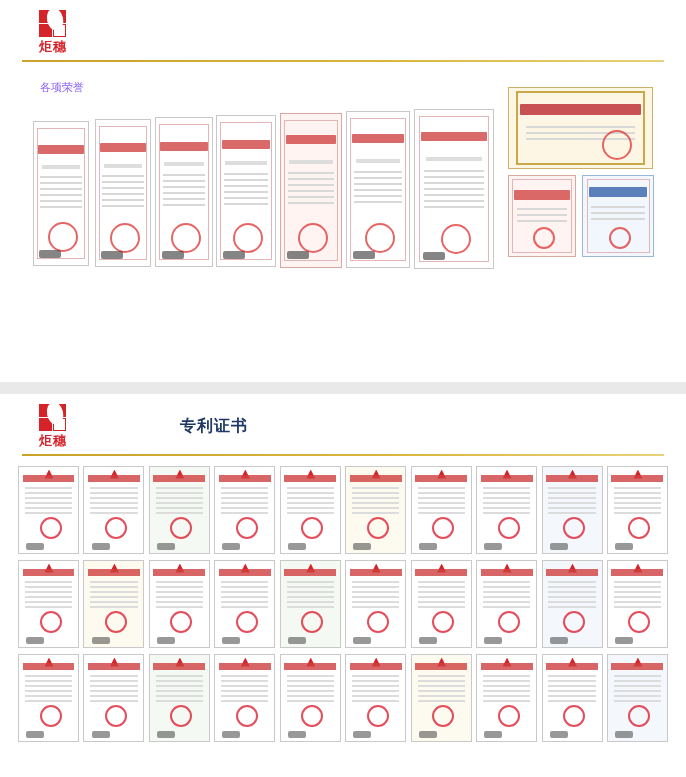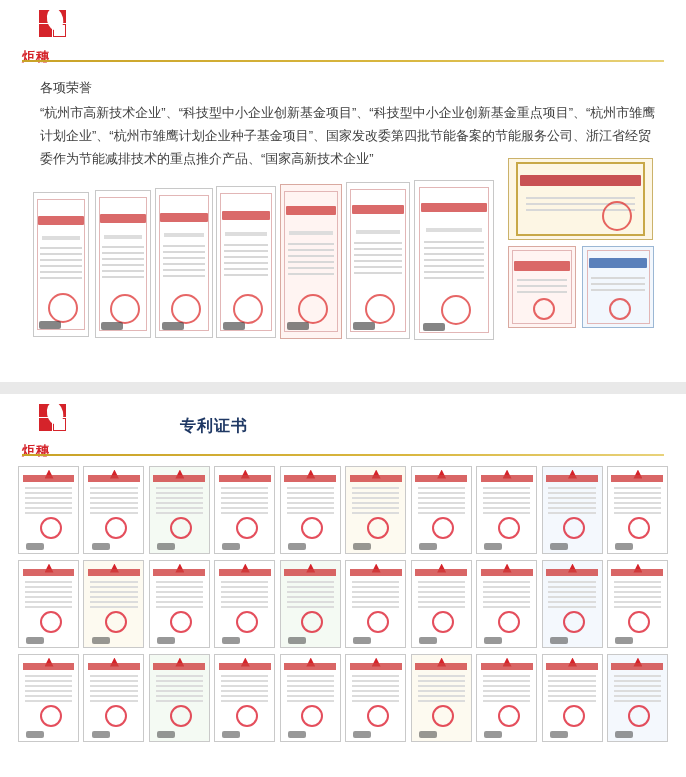--- a/index.html
+++ b/index.html
@@ -53,26 +53,26 @@
     position: absolute;
     left: 18px;
     top: -2px;
     width: 16px;
     height: 22px;
     background: #ffffff;
     border-radius: 50% 50% 45% 45%;
     transform: rotate(-12deg);
   }
   .logo-text {
-    text-align: left;
+    text-align: center;
     font-size: 13px;
     font-weight: bold;
     color: #d5232a;
     letter-spacing: 1px;
-    margin-top: 10px;
+    margin-top: 0;
     line-height: 14px;
   }
   .hdr-title {
     position: absolute;
     left: 180px;
     top: 22px;
     font-size: 16px;
     font-weight: bold;
     color: #1f3864;
     letter-spacing: 1px;
@@ -82,22 +82,22 @@
     left: 22px;
     right: 22px;
     top: 60px;
     height: 2px;
     background: linear-gradient(to right, #c9a227 0%, #d9b740 60%, #e8d27a 100%);
   }
 
   
   .body-txt {
     margin: 14px 26px 0 40px;
-    font-size: 13px;
-    color: #404040;
+    font-size: 11px;
+    color: #8b5cf6;
     line-height: 23px;
   }
   .body-txt .lead {
     margin-bottom: 2px;
   }
   .para {
     text-indent: 0;
   }
 
   
@@ -272,21 +272,20 @@
         <span class="logo-sq lsq4"></span>
         <span class="logo-flame"></span>
       </div>
       <div class="logo-text">炬穗</div>
     </div>
     <div class="hdr-rule"></div>
   </div>
 
   <div class="body-txt">
     <div class="lead">各项荣誉</div>
-    <div class="para">“杭州市高新技术企业”、“科技型中小企业创新基金项目”、“科技型中小企业创新基金重点项目”、“杭州市雏鹰计划企业”、“杭州市雏鹰计划企业种子基金项目”、国家发改委第四批节能备案的节能服务公司、浙江省经贸委作为节能减排技术的重点推介产品、“国家高新技术企业”</div>
   </div>
 
   <div class="certs-row">
 
     <div class="cert" style="left:33px;  top:12px; width:56px;  height:145px;">
       <div class="inner"></div>
         <div class="ctitle"></div>
         <div class="sub"></div>
       <div class="lines">
           <i></i>

